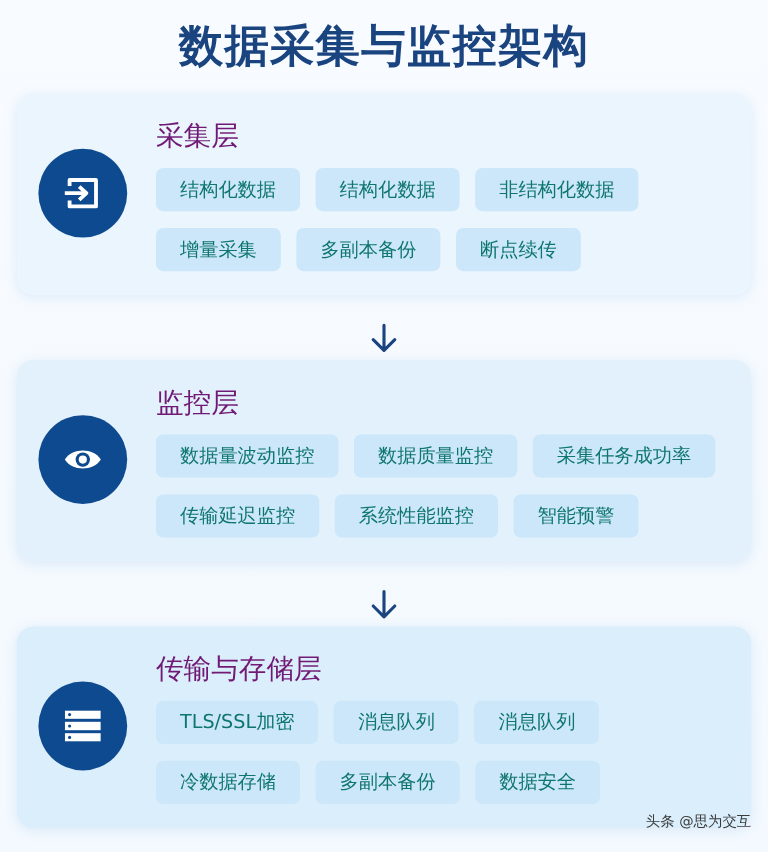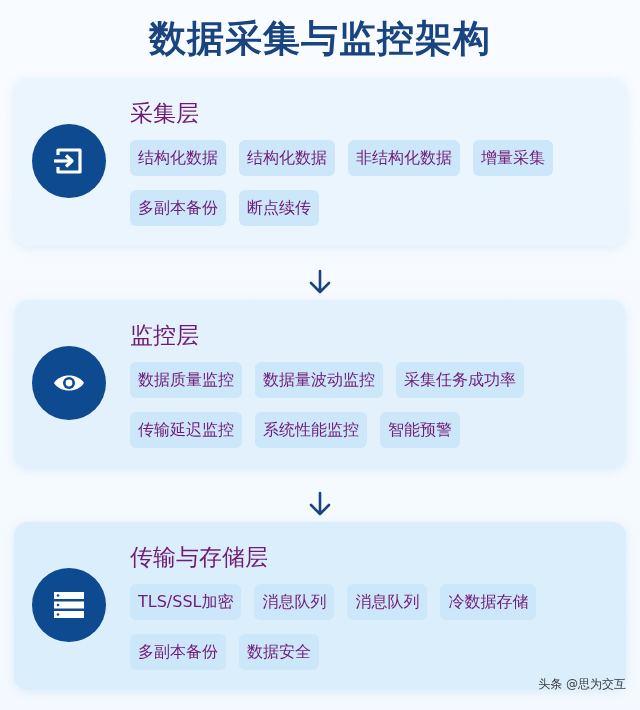--- a/index.html
+++ b/index.html
@@ -28,22 +28,22 @@
   }
   .layer-title {
     position: absolute; left: 116px; top: 20px;
     font-size: 23px; color: #701a75; font-weight: normal;
   }
   .pills {
     position: absolute; left: 116px; top: 62px; width: 490px;
     display: flex; flex-wrap: wrap; row-gap: 14px; column-gap: 13px;
   }
   .pill {
-    height: 36px; padding: 0 8px; border-radius: 6px;
-    background: #cce7fa; color: #701a75; font-size: 16px;
+    height: 36px; padding: 0 20px; border-radius: 6px;
+    background: #cce7fa; color: #0f766e; font-size: 16px;
     display: flex; align-items: center; white-space: nowrap;
   }
   .arrow {
     position: absolute; left: 306px; width: 28px; height: 28px;
   }
   .watermark {
     position: absolute; right: 14px; top: 676px;
     font-size: 12px; color: #3b3b3b;
   }
 </style>
@@ -78,22 +78,22 @@
 <div class="card c2">
   <div class="circle">
     <svg width="32" height="22" viewBox="0 0 32 22">
       <path d="M1 11 C7 1, 25 1, 31 11 C25 21, 7 21, 1 11 Z" fill="#fff"></path>
       <circle cx="16" cy="11" r="6" fill="#0e4a8f"></circle>
       <circle cx="16" cy="11" r="3.4" fill="#fff"></circle>
     </svg>
   </div>
   <div class="layer-title">监控层</div>
   <div class="pills">
+    <div class="pill">数据量波动监控</div>
     <div class="pill">数据质量监控</div>
-    <div class="pill">数据量波动监控</div>
     <div class="pill">采集任务成功率</div>
     <div class="pill">传输延迟监控</div>
     <div class="pill">系统性能监控</div>
     <div class="pill">智能预警</div>
   </div>
 </div>
 
 <svg class="arrow" style="top:490px" viewBox="0 0 28 28">
   <path d="M14 3 V24 M5 15 L14 24 L23 15" fill="none" stroke="#1a447f" stroke-width="2.6" stroke-linecap="round" stroke-linejoin="round"></path>
 </svg>

